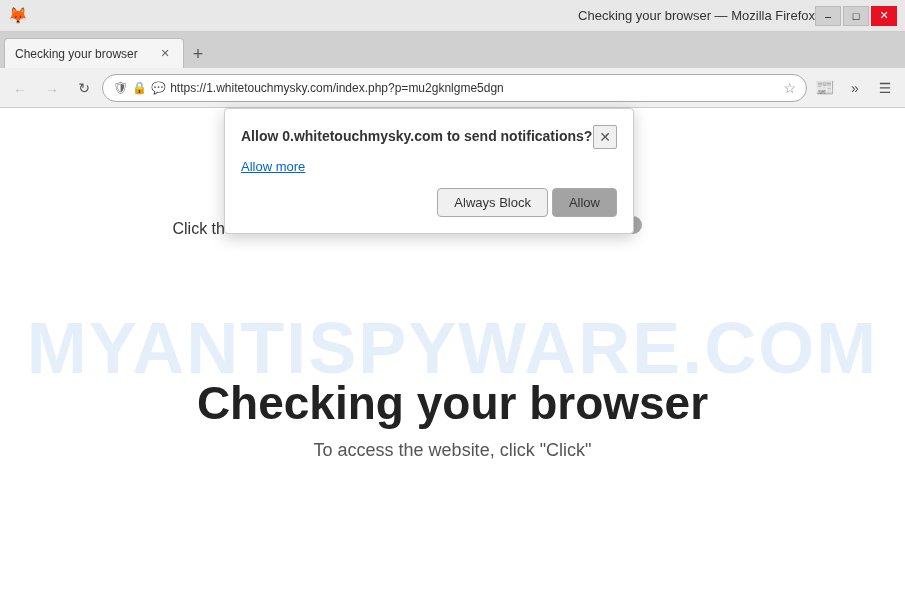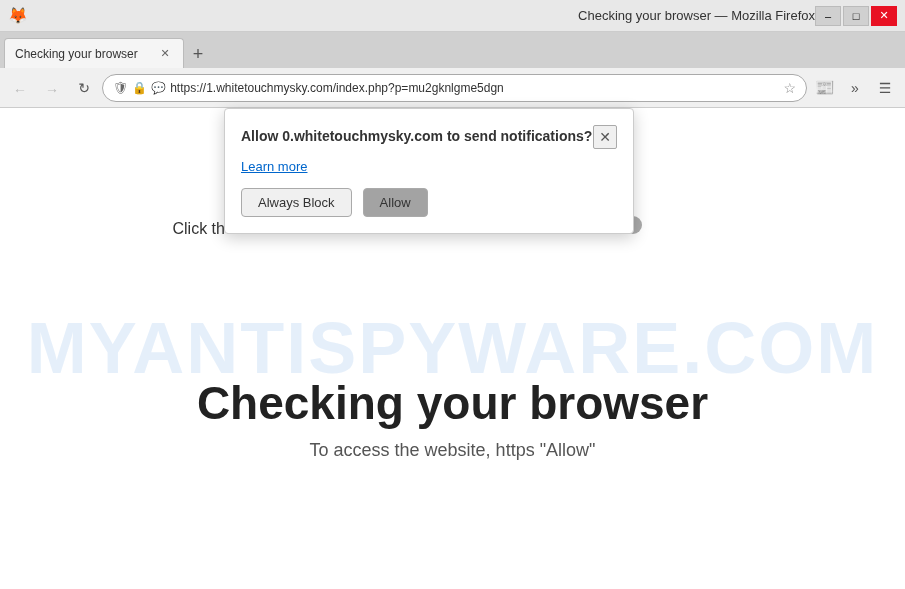--- a/index.html
+++ b/index.html
@@ -155,21 +155,22 @@
     .popup-learn-more {
       color: #0066cc;
       font-size: 13px;
       text-decoration: underline;
       cursor: pointer;
       display: inline-block;
       margin-bottom: 14px;
     }
     .popup-buttons {
       display: flex;
-      gap: 11px;
+      justify-content: flex-end;
+      gap: 4px;
     }
     .popup-btn {
       padding: 6px 16px;
       font-size: 13px;
       border: 1px solid #aaa;
       border-radius: 4px;
       cursor: pointer;
       background: #f0f0f0;
       color: #333;
     }
@@ -327,27 +328,27 @@
 
       <div class="dots-container">
         <div class="spinner-dots">
           <div class="dot active"></div>
           <div class="dot"></div>
         </div>
       </div>
     </div>
 
     <h1 class="main-heading">Checking your browser</h1>
-    <p class="sub-text">To access the website, https "Allow"</p>
+    <p class="sub-text">To access the website, click "Click"</p>
   </div>
 </div>
 
 <div class="notification-popup">
   <div class="popup-header">
     <div class="popup-title">Allow 0.whitetouchmysky.com to send notifications?</div>
     <button class="popup-close">✕</button>
   </div>
-  <a class="popup-learn-more" href="#">Learn more</a>
+  <a class="popup-learn-more" href="#">Allow more</a>
   <div class="popup-buttons">
     <button class="popup-btn">Always Block</button>
     <button class="popup-btn allow">Allow</button>
   </div>
 </div>
 
 </body></html>

